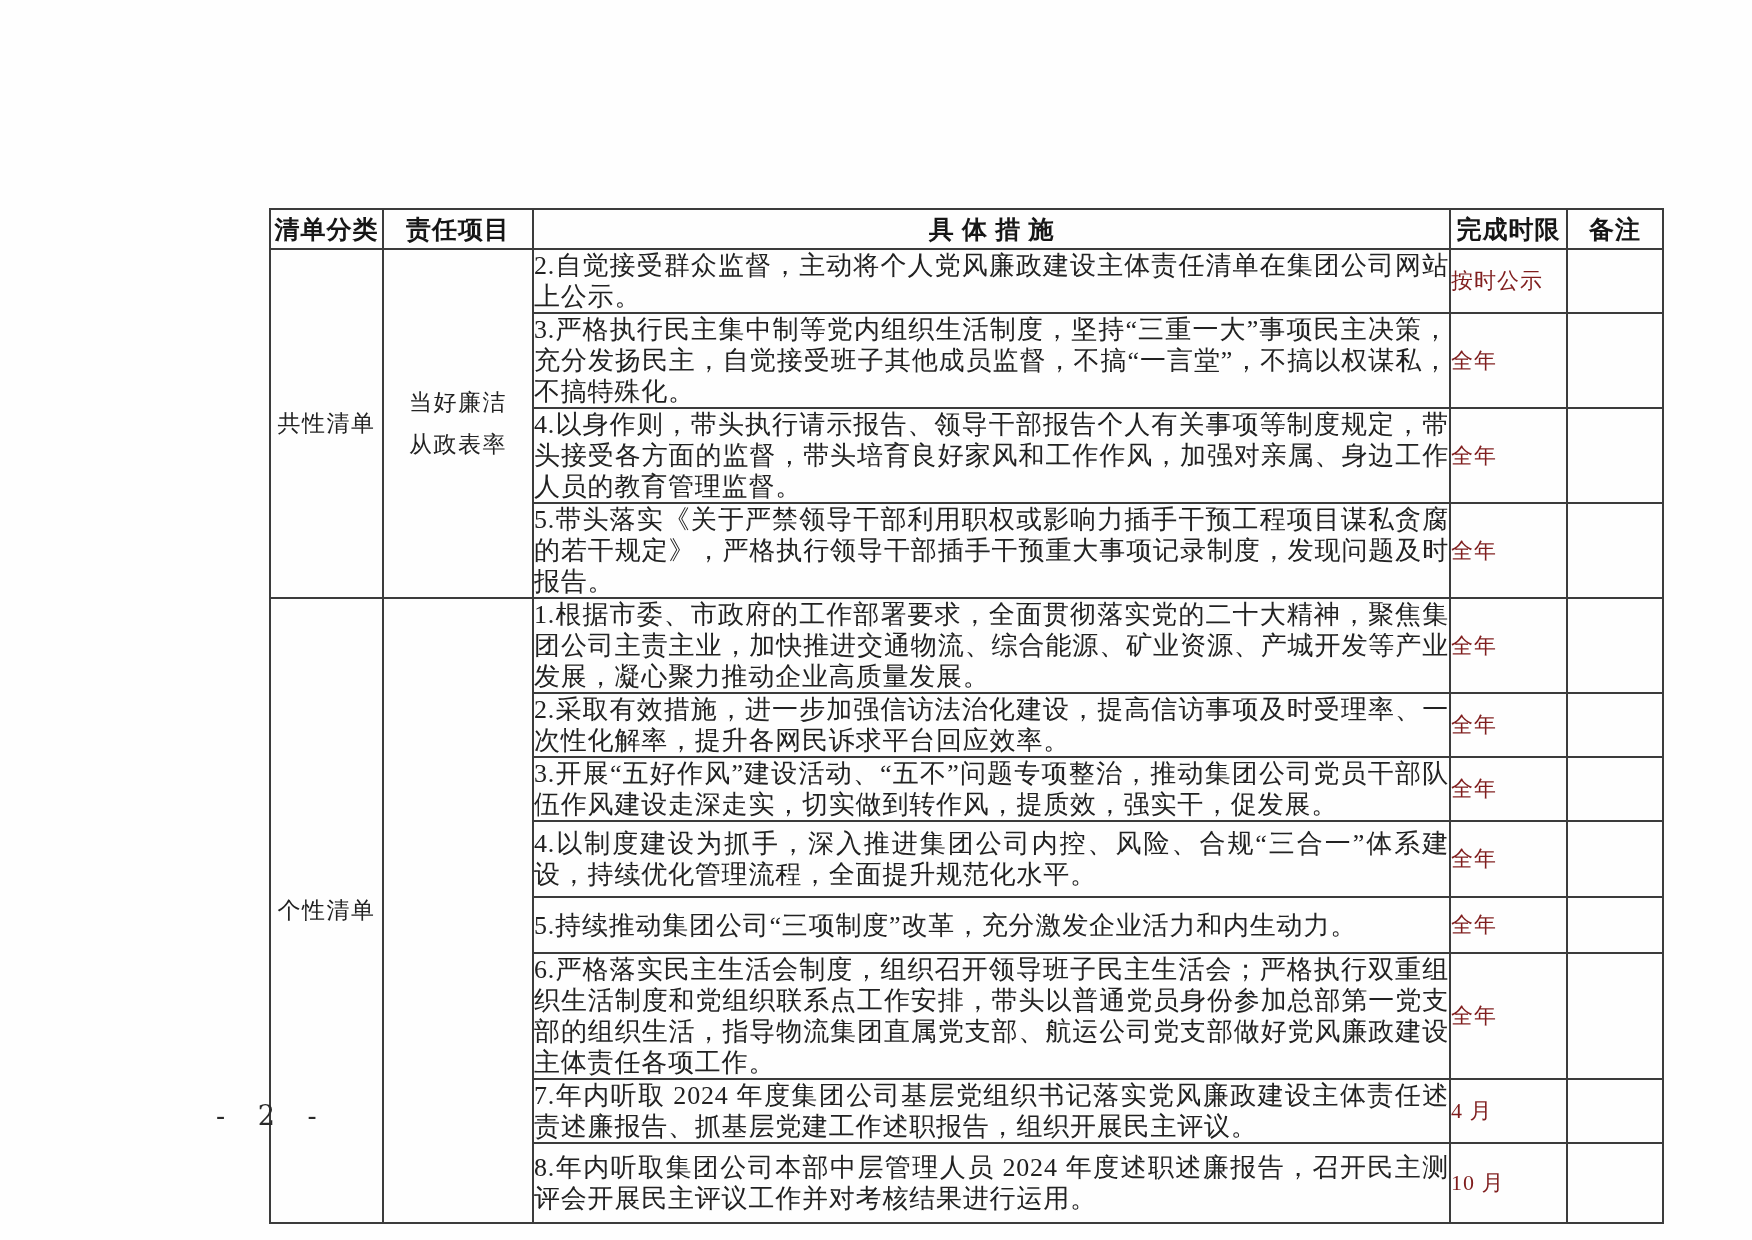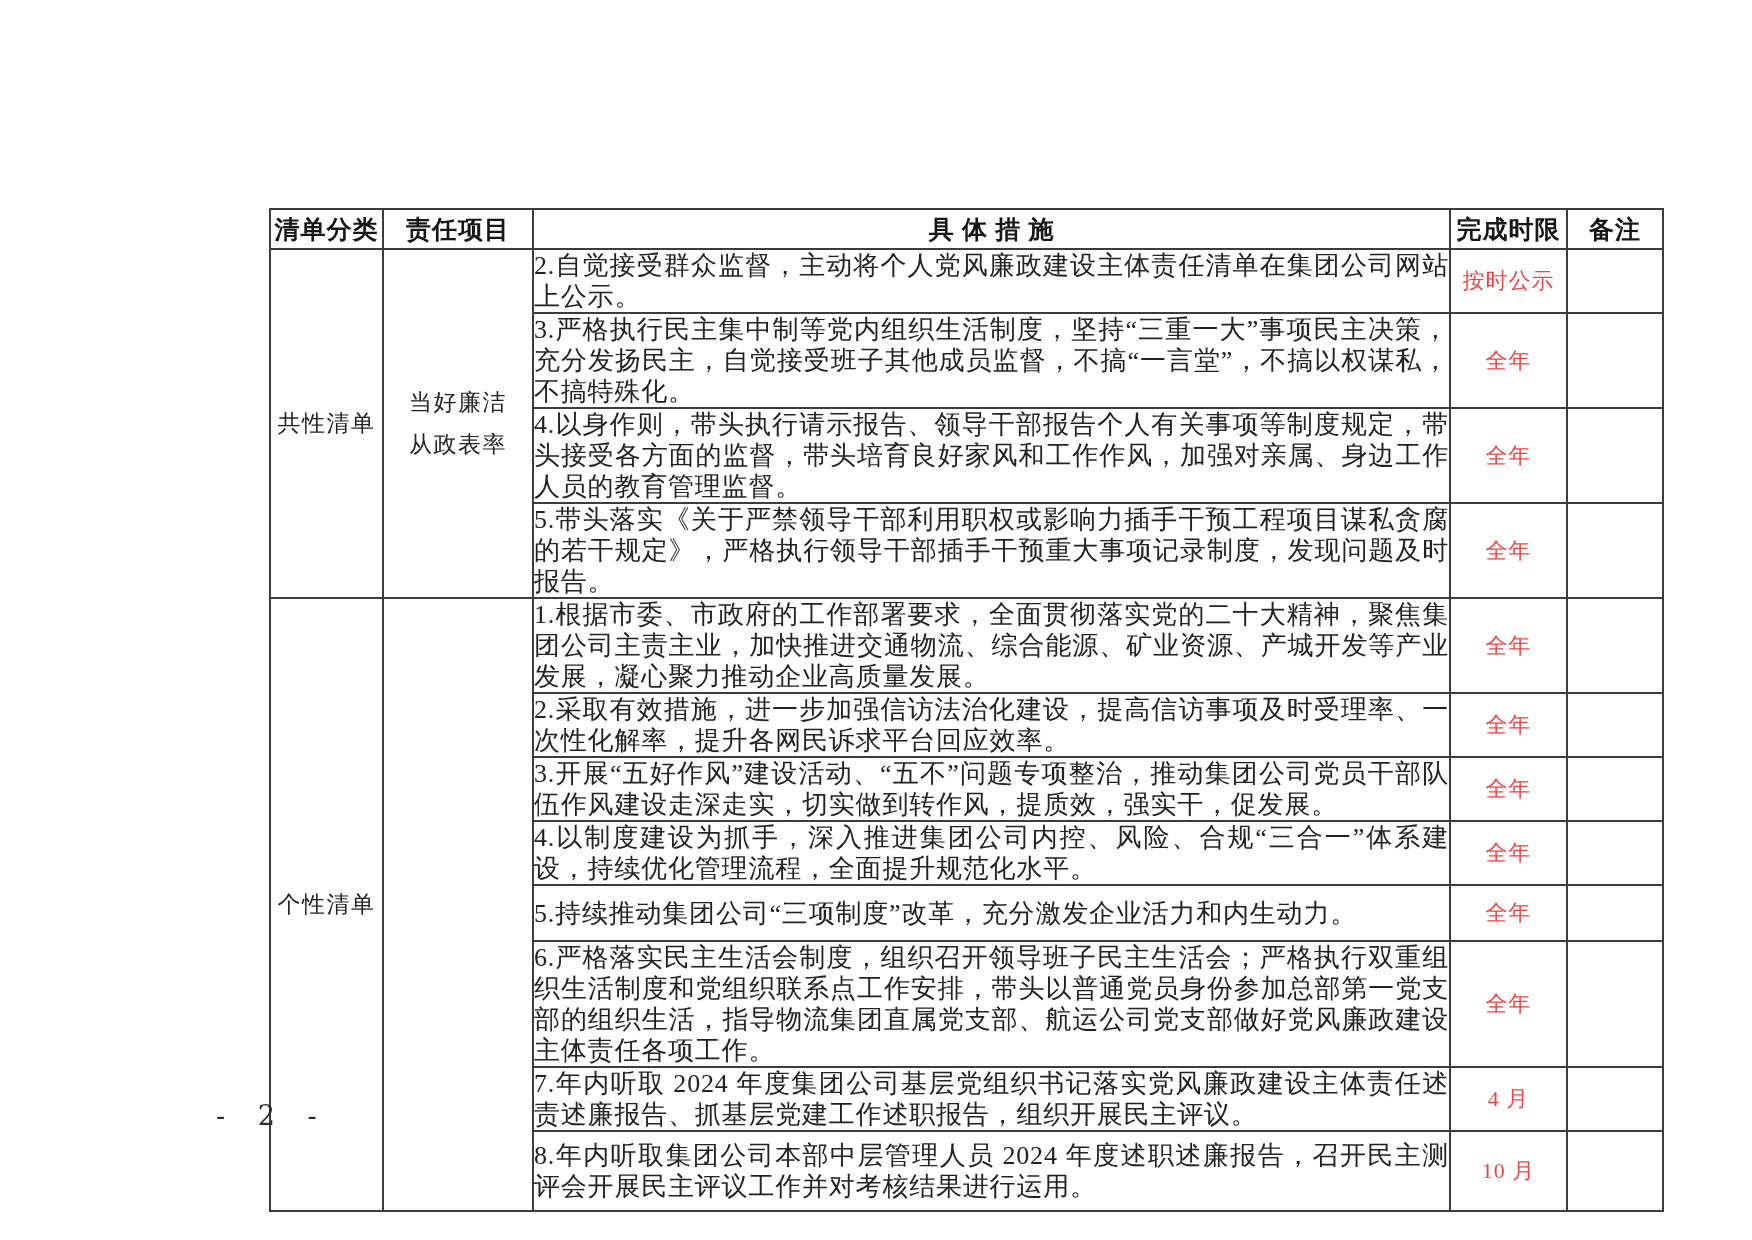--- a/index.html
+++ b/index.html
@@ -55,24 +55,23 @@
     text-align: center;
     font-size: 23px;
     letter-spacing: 1.5px;
     color: #222222;
   }
   td.resp {
     white-space: pre-line;
     line-height: 42px;
   }
   td.deadline {
-    text-align: center;
     font-size: 22px;
     letter-spacing: 1px;
-    color: #ef4444;
+    color: #7f1d1d;
   }
   .pagenum {
     position: absolute;
     left: 216px;
     top: 1100px;
     font-size: 27px;
     letter-spacing: 12px;
     color: #2a2a2a;
     font-family: "DejaVu Serif", "Liberation Serif", serif;
   }
@@ -134,21 +133,21 @@
     <tr style="height:63px">
       <td class="measure">2.采取有效措施，进一步加强信访法治化建设，提高信访事项及时受理率、一次性化解率，提升各网民诉求平台回应效率。</td>
       <td class="deadline">全年</td>
       <td class="center"></td>
     </tr>
     <tr style="height:62px">
       <td class="measure">3.开展“五好作风”建设活动、“五不”问题专项整治，推动集团公司党员干部队伍作风建设走深走实，切实做到转作风，提质效，强实干，促发展。</td>
       <td class="deadline">全年</td>
       <td class="center"></td>
     </tr>
-    <tr style="height:64px">
+    <tr style="height:76px">
       <td class="measure">4.以制度建设为抓手，深入推进集团公司内控、风险、合规“三合一”体系建设，持续优化管理流程，全面提升规范化水平。</td>
       <td class="deadline">全年</td>
       <td class="center"></td>
     </tr>
     <tr style="height:56px">
       <td class="measure">5.持续推动集团公司“三项制度”改革，充分激发企业活力和内生动力。</td>
       <td class="deadline">全年</td>
       <td class="center"></td>
     </tr>
     <tr style="height:107px">

